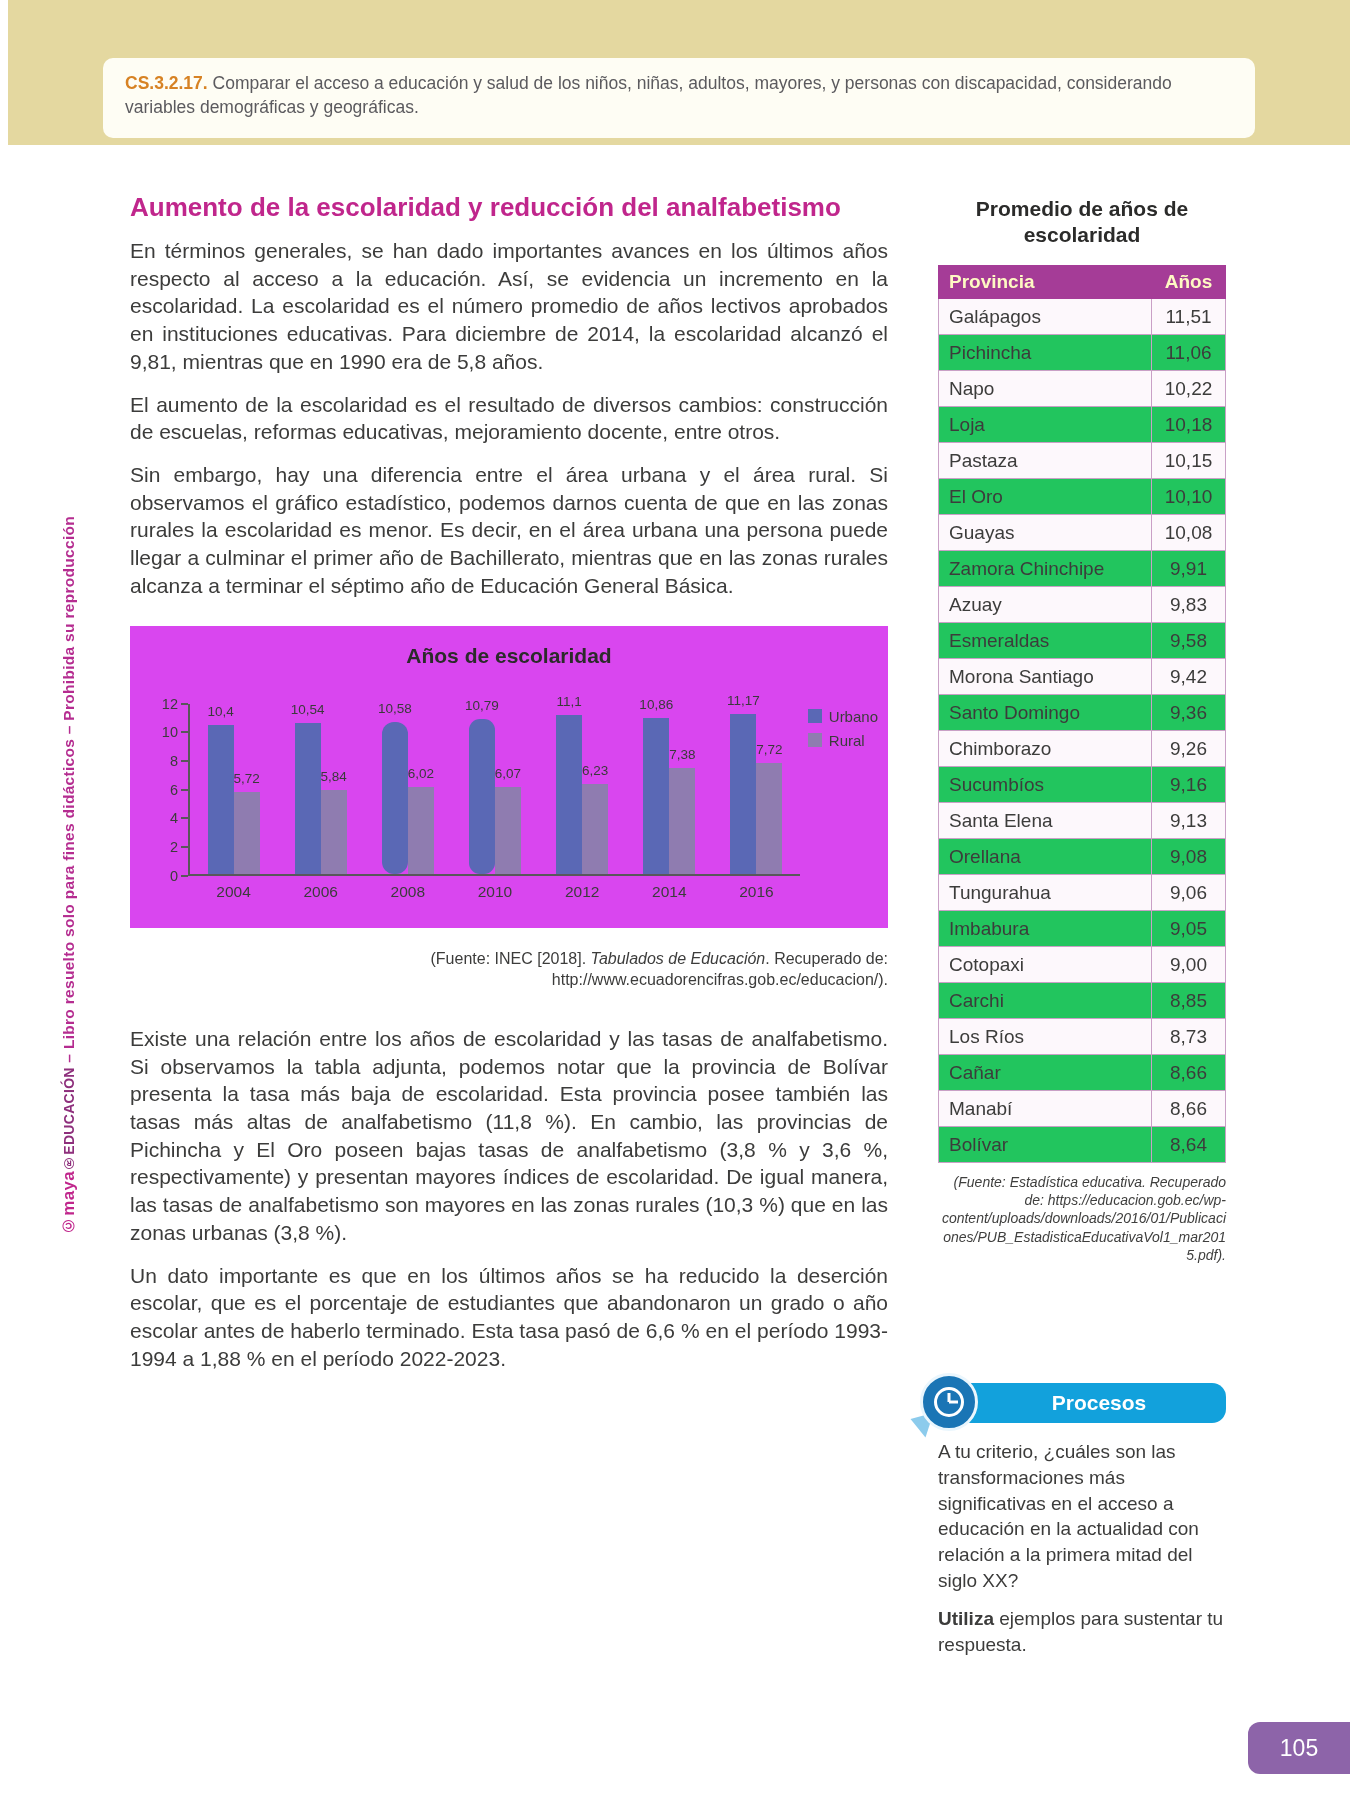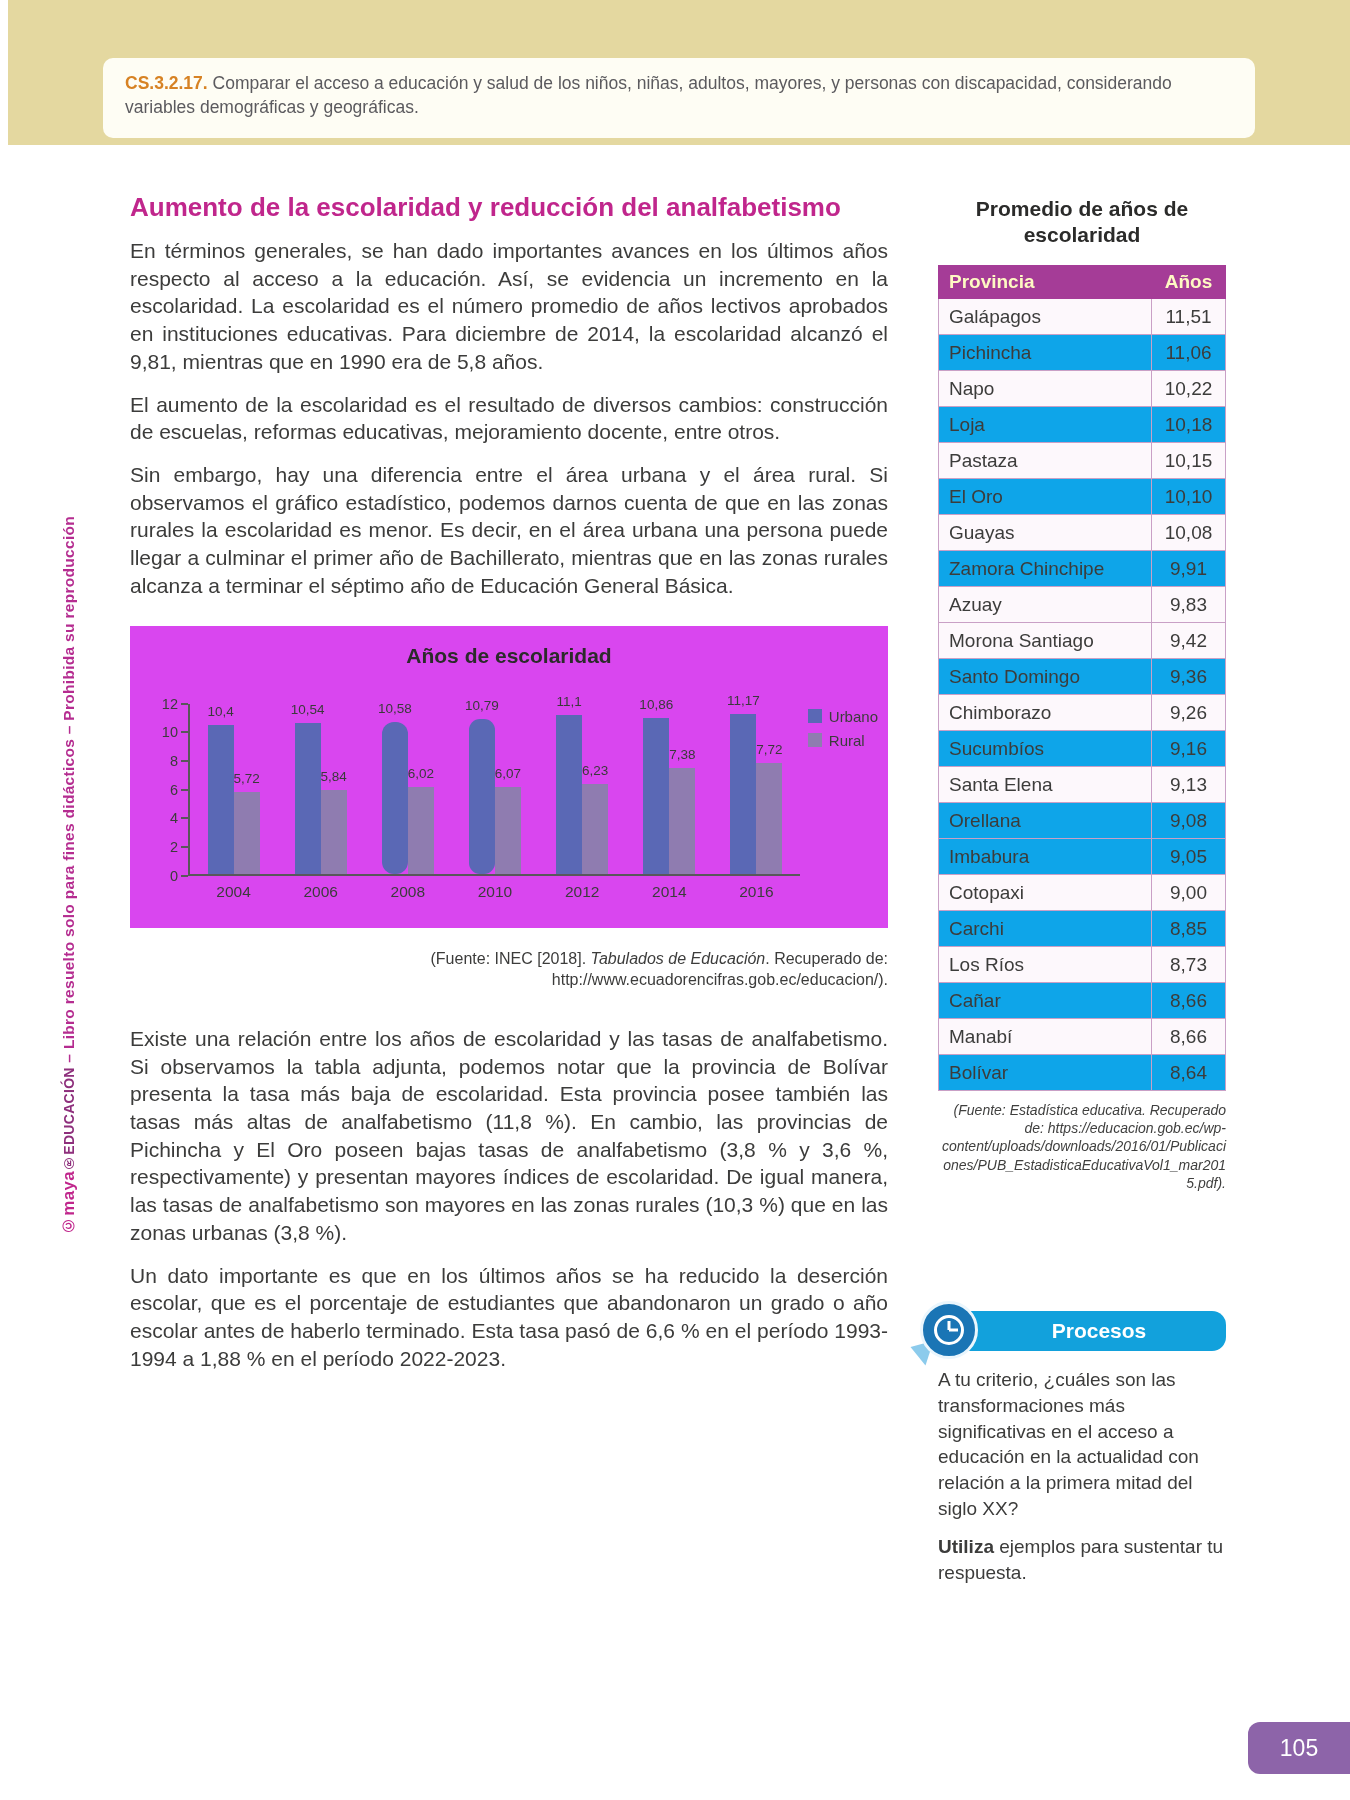--- a/index.html
+++ b/index.html
@@ -63,21 +63,21 @@
   .right-col { position:absolute; left:938px; top:196px; width:288px; }
   .table-title { text-align:center; font-weight:bold; font-size:21px; line-height:1.25; color:#2b2b2a; margin-bottom:16px; }
   table.prov { width:100%; border-collapse:collapse; }
   .prov th {
     background:#a53c97; color:#fef9c3; font-size:19px; font-weight:bold;
     padding:5px 10px; text-align:left; border:1px solid #a53c97;
   }
   .prov th.col-anios { text-align:center; width:74px; }
   .prov td { font-size:19px; padding:5px 10px; border:1px solid #c9a0c6; line-height:25px; }
   .prov td.cell-val { text-align:center; }
-  .row-alt { background:#0ea5e9; }
+  .row-alt { background:#22c55e; }
   .row-plain { background:#fdf8fc; }
   .table-source { margin-top:10px; font-size:14px; line-height:1.32; text-align:right; overflow-wrap:anywhere; color:#3f3f3e;font-style:italic; }
 
   
   .procesos { margin-top:118px; position:relative; }
   .procesos-bar {
     background:#12a1dc; border-radius:8px 14px 14px 8px; height:40px;
     display:flex; align-items:center; justify-content:center;
     color:#fff; font-weight:bold; font-size:21px; padding-left:34px;
   }
@@ -270,20 +270,24 @@
           <td class="cell-val">10,08</td>
         </tr>
         <tr class="row-alt">
           <td>Zamora Chinchipe</td>
           <td class="cell-val">9,91</td>
         </tr>
         <tr class="row-plain">
           <td>Azuay</td>
           <td class="cell-val">9,83</td>
         </tr>
+        <tr class="row-alt">
+          <td>Esmeraldas</td>
+          <td class="cell-val">9,58</td>
+        </tr>
         <tr class="row-plain">
           <td>Morona Santiago</td>
           <td class="cell-val">9,42</td>
         </tr>
         <tr class="row-alt">
           <td>Santo Domingo</td>
           <td class="cell-val">9,36</td>
         </tr>
         <tr class="row-plain">
           <td>Chimborazo</td>
@@ -293,20 +297,24 @@
           <td>Sucumbíos</td>
           <td class="cell-val">9,16</td>
         </tr>
         <tr class="row-plain">
           <td>Santa Elena</td>
           <td class="cell-val">9,13</td>
         </tr>
         <tr class="row-alt">
           <td>Orellana</td>
           <td class="cell-val">9,08</td>
+        </tr>
+        <tr class="row-plain">
+          <td>Tungurahua</td>
+          <td class="cell-val">9,06</td>
         </tr>
         <tr class="row-alt">
           <td>Imbabura</td>
           <td class="cell-val">9,05</td>
         </tr>
         <tr class="row-plain">
           <td>Cotopaxi</td>
           <td class="cell-val">9,00</td>
         </tr>
         <tr class="row-alt">

